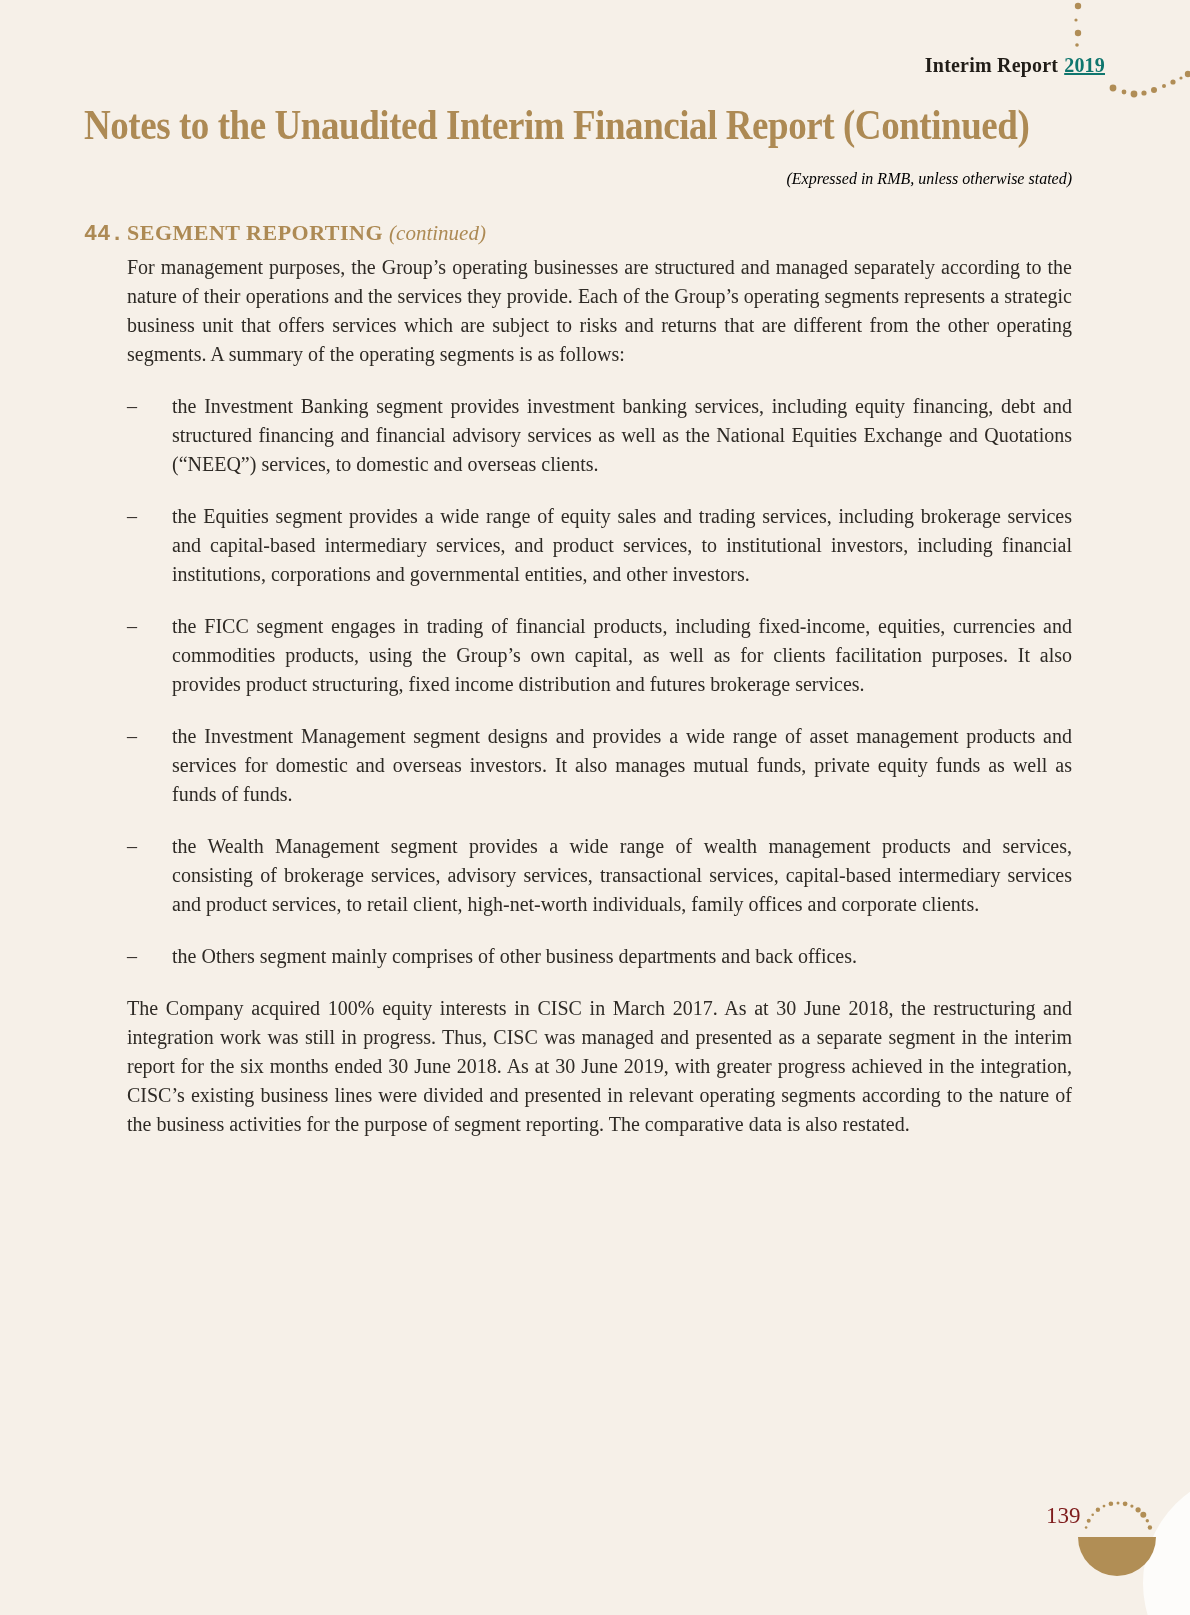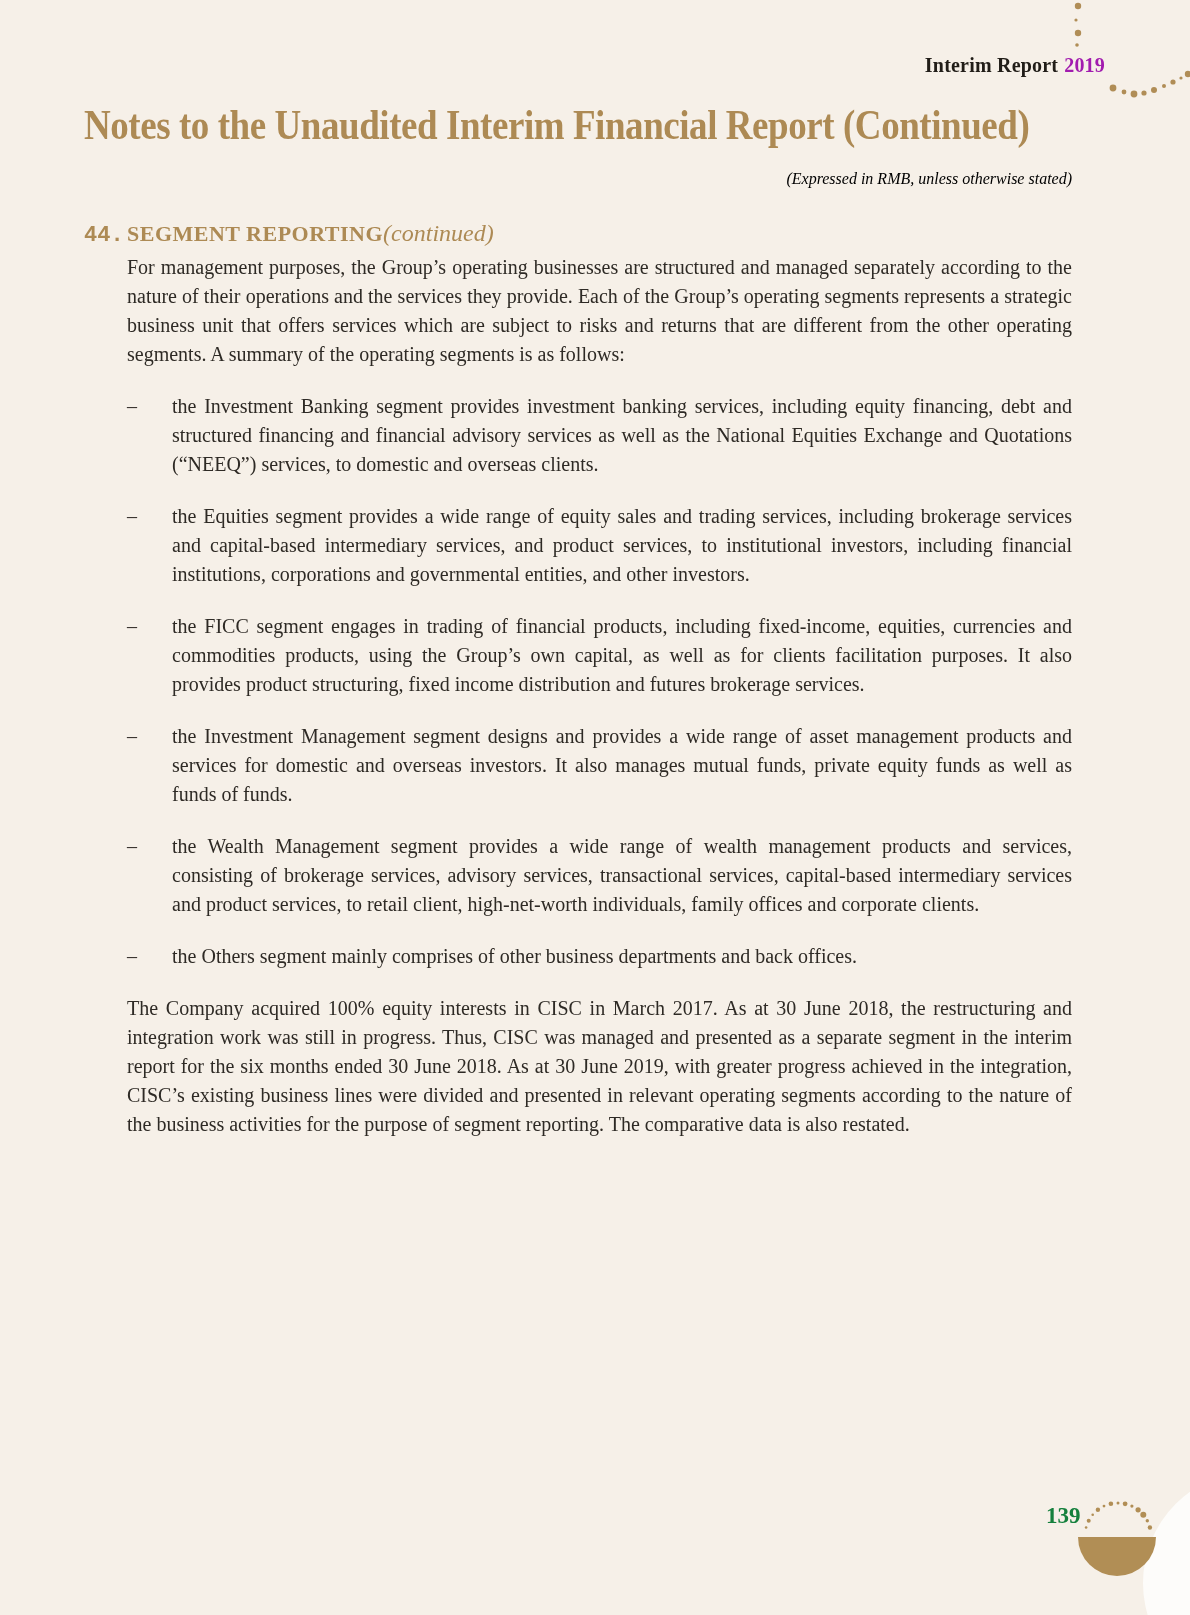--- a/index.html
+++ b/index.html
@@ -15,21 +15,21 @@
   .top-deco{position:absolute;top:0;right:0;width:150px;height:100px;}
   .header-line{
     position:absolute;
     top:54px;
     right:85px;
     font-size:20px;
     font-weight:bold;
     color:#211d18;
     letter-spacing:0.2px;
   }
-  .header-line .year{color:#a21caf;margin-left:6px;}
+  .header-line .year{color:#0f766e;margin-left:6px;text-decoration:underline;}
   .page-title{
     position:absolute;
     top:100px;
     left:84px;
     width:1100px;
     font-size:43px;
     font-weight:bold;
     color:#ad8a54;
     white-space:nowrap;
     letter-spacing:-0.5px;
@@ -50,22 +50,23 @@
     left:84px;
     color:#ad8a54;
     font-weight:bold;
     font-size:22px;
     letter-spacing:0.5px;
   }
   .section-heading .sec-num{display:inline-block;width:43px;letter-spacing:0;font-family:Liberation Mono, monospace;}
   .section-heading .continued{
     font-weight:normal;
     font-style:italic;
-    font-size:24px;
+    font-size:21px;
     letter-spacing:0;
+    margin-left:6px;
   }
   .content{
     position:absolute;
     top:253px;
     left:127px;
     width:945px;
     font-size:20px;
     line-height:29px;
   }
   .para{
@@ -82,22 +83,22 @@
   .bullet .btext{
     flex:1;
     text-align:justify;
   }
   .bottom-deco{position:absolute;bottom:0;right:0;width:170px;height:165px;}
   .page-number{
     position:absolute;
     left:1046px;
     top:1503px;
     font-size:23px;
-    font-weight:bold;
-    color:#15803d;
+    font-weight:normal;
+    color:#7f1d1d;
   }
 </style>
 </head>
 <body>
 
 <div class="page">
 
   <svg class="top-deco" viewBox="0 0 150 100" xmlns="http://www.w3.org/2000/svg">
     <g fill="#b08d56">
       <circle cx="38" cy="6" r="3.2"></circle>

